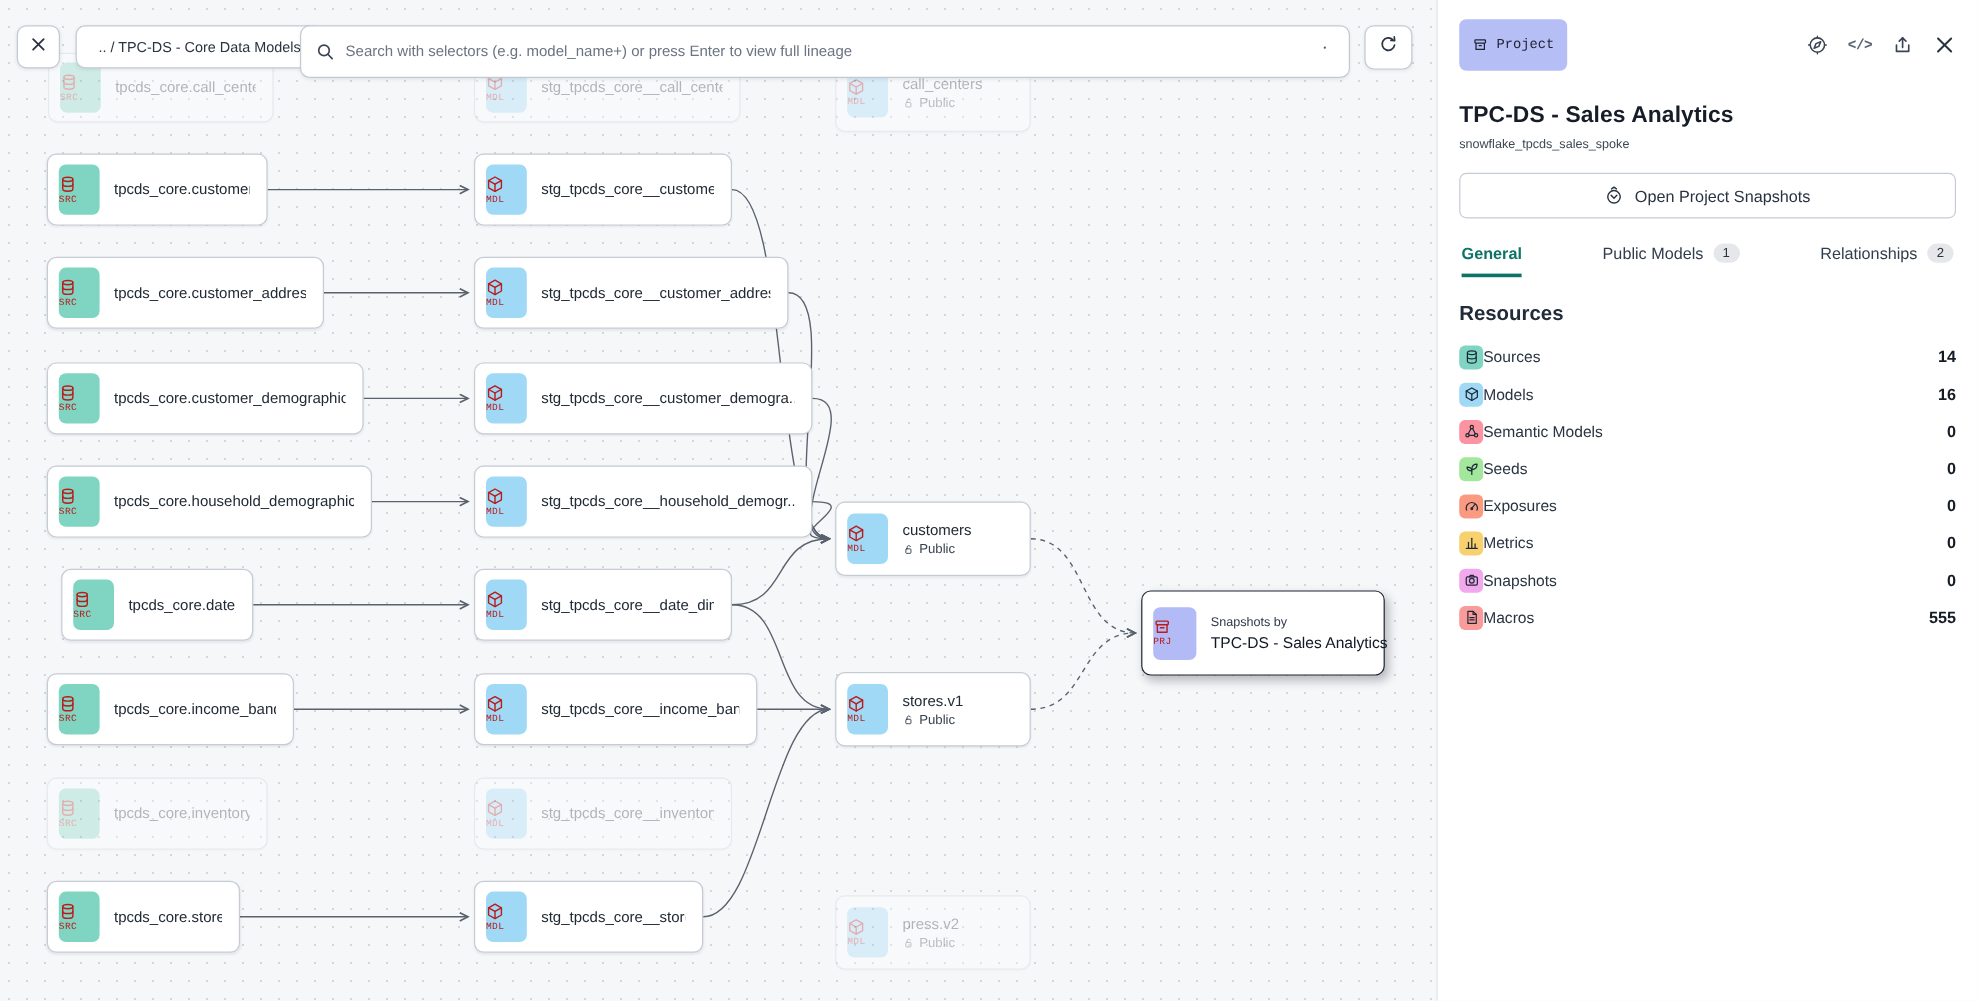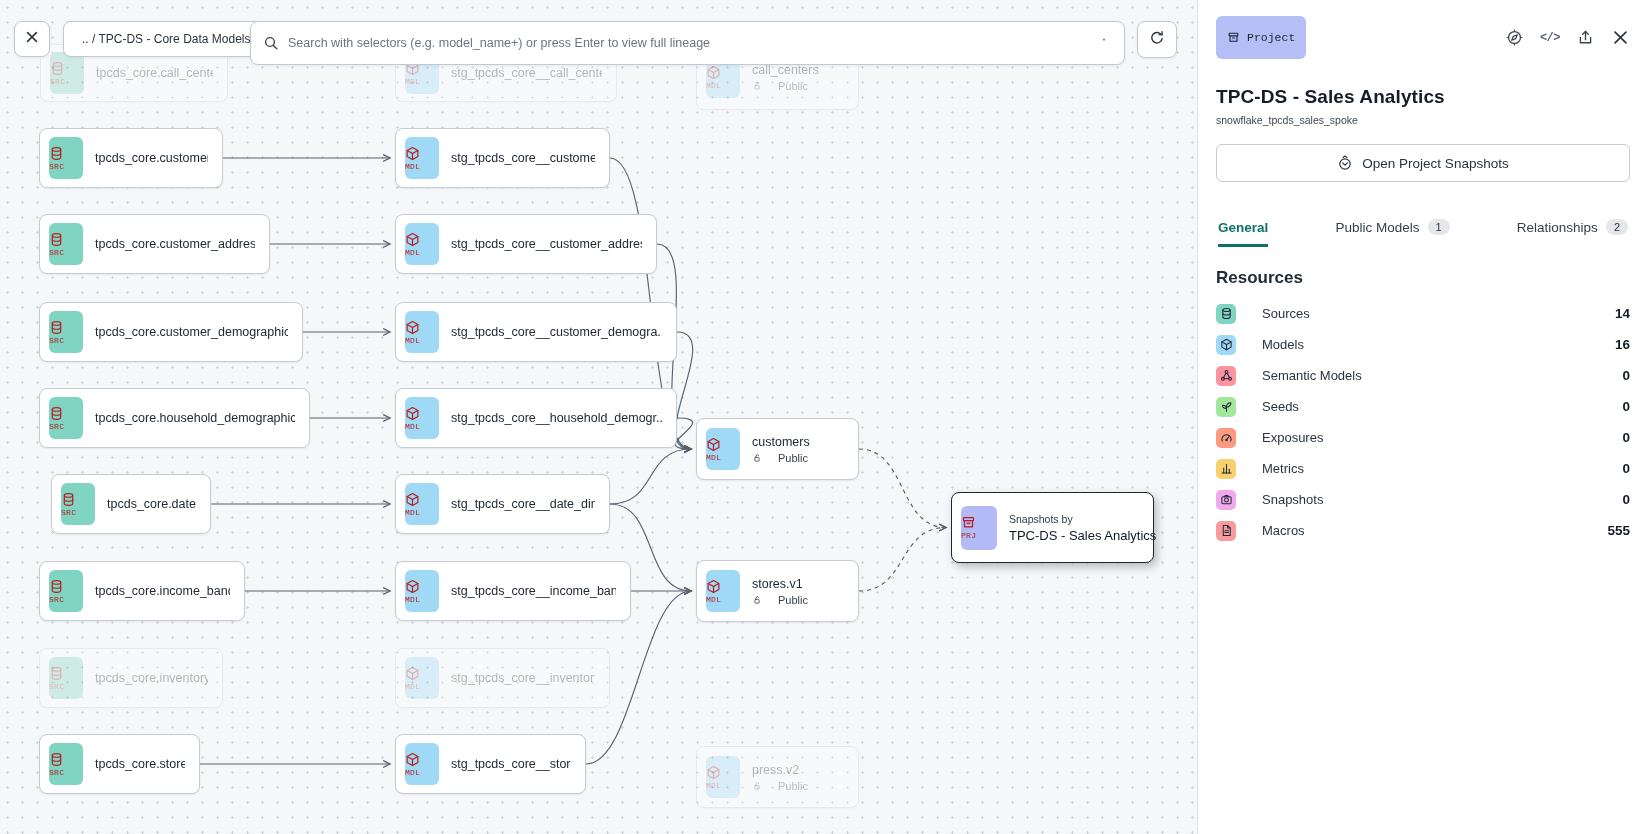--- a/index.html
+++ b/index.html
@@ -20,21 +20,21 @@
   .node.selected { border:1.8px solid #1d2634; box-shadow:3px 4px 8px rgba(20,28,45,.28); }
   .nbadge { flex:0 0 auto; width:34px; height:42px; border-radius:6px; display:flex; flex-direction:column;
     align-items:flex-start; justify-content:center; gap:1px; color:#b91c1c; }
   .nbadge svg { width:15px; height:15px; }
   .nbadge .bt { font-family:"Liberation Mono",monospace; font-size:8px; letter-spacing:.3px; }
   .nbadge.SRC { background:#7fd5c1; }
   .nbadge.MDL { background:#9fd9f6; }
   .nbadge.PRJ { background:#b3bbf7; width:36px; height:44px; }
   .nlabel { font-size:12.5px; color:#212a35; white-space:nowrap; overflow:hidden; }
   .ncol { display:flex; flex-direction:column; gap:3px; min-width:0; }
-  .nsub { display:flex; align-items:center; gap:16px; font-size:11px; color:#39434f; }
+  .nsub { display:flex; align-items:center; gap:4px; font-size:11px; color:#39434f; }
   .nsub svg { width:10px; height:10px; }
   .nkicker { font-size:10.5px; color:#2e3949; }
   .nmain { font-size:13px; color:#111826; white-space:nowrap; }
 
   
   .tbox { position:absolute; background:#fff; border:1px solid #c3c9d2; border-radius:8px;
     box-shadow:0 1px 3px rgba(25,35,50,.08); display:flex; align-items:center; }
   #btn-close-canvas { left:14px; top:21px; width:36px; height:36px; justify-content:center; cursor:pointer; }
   #breadcrumb { left:63px; top:21px; height:36px; padding:0 18px; font-size:12px; color:#2a3340; cursor:pointer; }
   #searchbox { left:250px; top:21px; width:875px; height:44px; padding:0 12px; gap:9px; }
@@ -54,28 +54,28 @@
   .pactions { display:flex; align-items:center; gap:17px; }
   .pact { background:none; border:none; cursor:pointer; color:#3a4452; display:flex; align-items:center; padding:0; }
   .pact svg { width:17px; height:17px; }
   .pact.code { font-size:12px; font-weight:700; color:#5a6472; letter-spacing:-.5px; font-family:"Liberation Mono",monospace; }
   #panel-title { margin-top:27px; font-size:19px; font-weight:700; color:#161d28; letter-spacing:.1px; }
   #panel-sub { margin-top:6px; font-size:10.5px; color:#3e4855; }
   #btn-overview { margin-top:18px; width:100%; height:38px; background:#fff; border:1px solid #c6ccd4;
     border-radius:6px; display:flex; align-items:center; justify-content:center; gap:9px;
     font-size:13.5px; color:#2a3342; cursor:pointer; font-family:"Liberation Sans",sans-serif; }
   #btn-overview svg { width:16px; height:16px; }
-  .tabs { margin-top:37px; display:flex; align-items:center; justify-content:space-between; padding:0 2px; }
+  .tabs { margin-top:21px; display:flex; align-items:center; justify-content:space-between; padding:0 2px; }
   .tab { display:flex; align-items:center; gap:8px; font-size:13.5px; color:#333e4c; cursor:pointer;
     padding-bottom:9px; border-bottom:3px solid transparent; }
   .tab.active { color:#0f7268; font-weight:700; border-bottom-color:#0f7268; }
   .tab .pill { background:#e5e7ea; border-radius:10px; font-size:11px; color:#2a3340; padding:2px 8px; font-weight:400; }
   #res-title { margin-top:21px; font-size:17px; font-weight:700; color:#222c39; }
   #res-list { margin-top:10px; }
-  .res-row { display:flex; align-items:center; gap:26px; height:31px; cursor:pointer; }
+  .res-row { display:flex; align-items:center; gap:0; height:31px; cursor:pointer; }
   .res-ic { width:20px; height:20px; border-radius:5px; display:flex; align-items:center; justify-content:center; color:#1d2836; }
   .res-ic svg { width:13px; height:13px; }
   .res-name { font-size:13px; color:#2a3441; }
   .res-count { margin-left:auto; font-size:13.5px; font-weight:700; color:#141b25; }
 </style>
 </head>
 <body>
 
 <div id="app">
 

